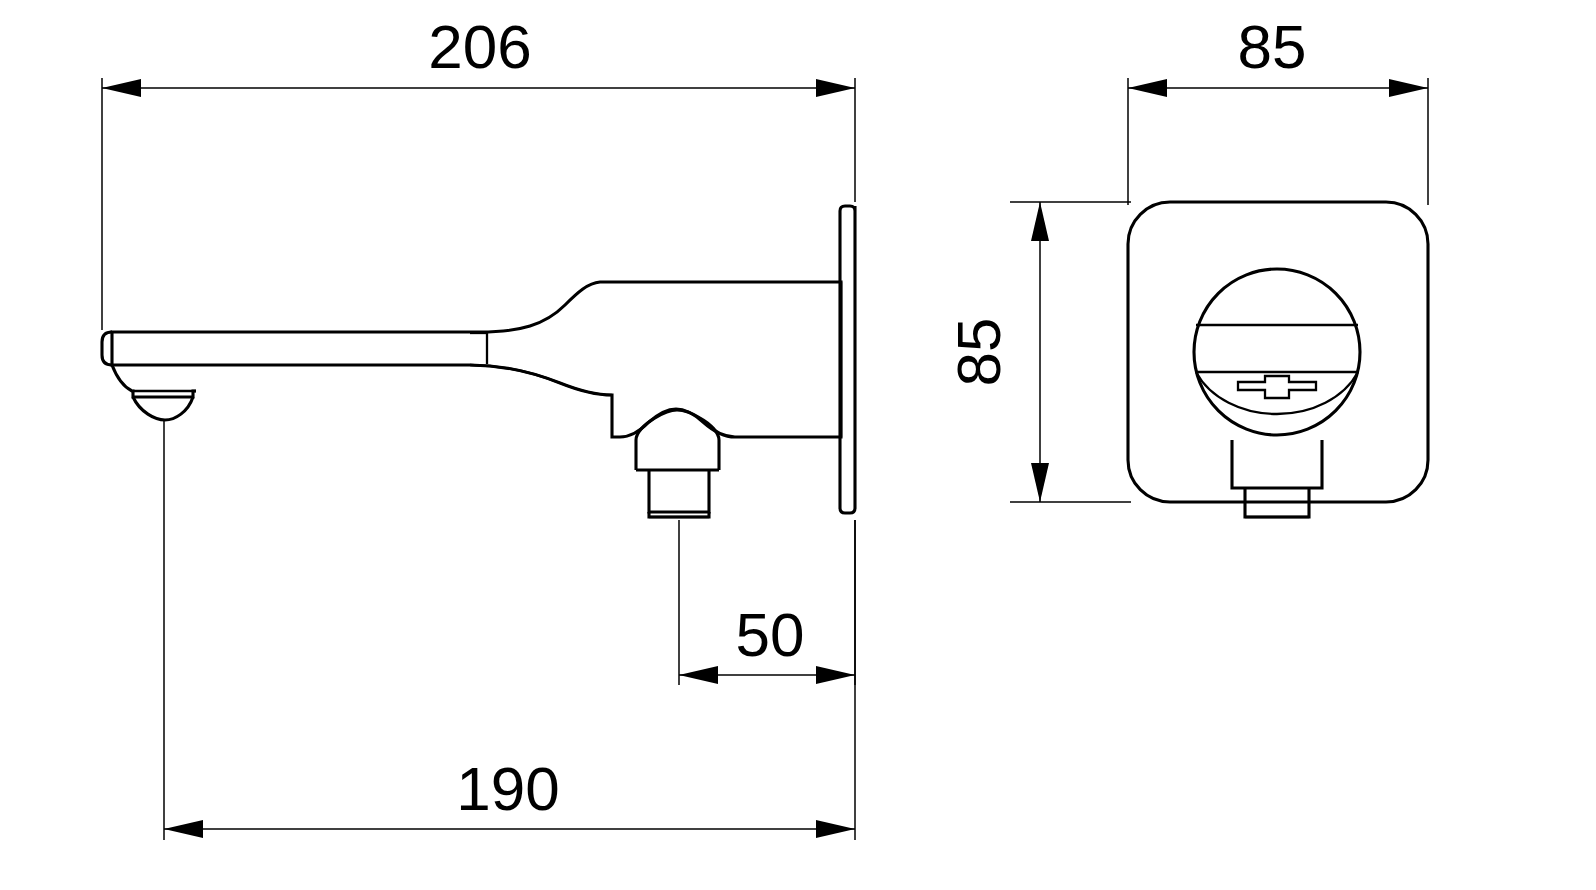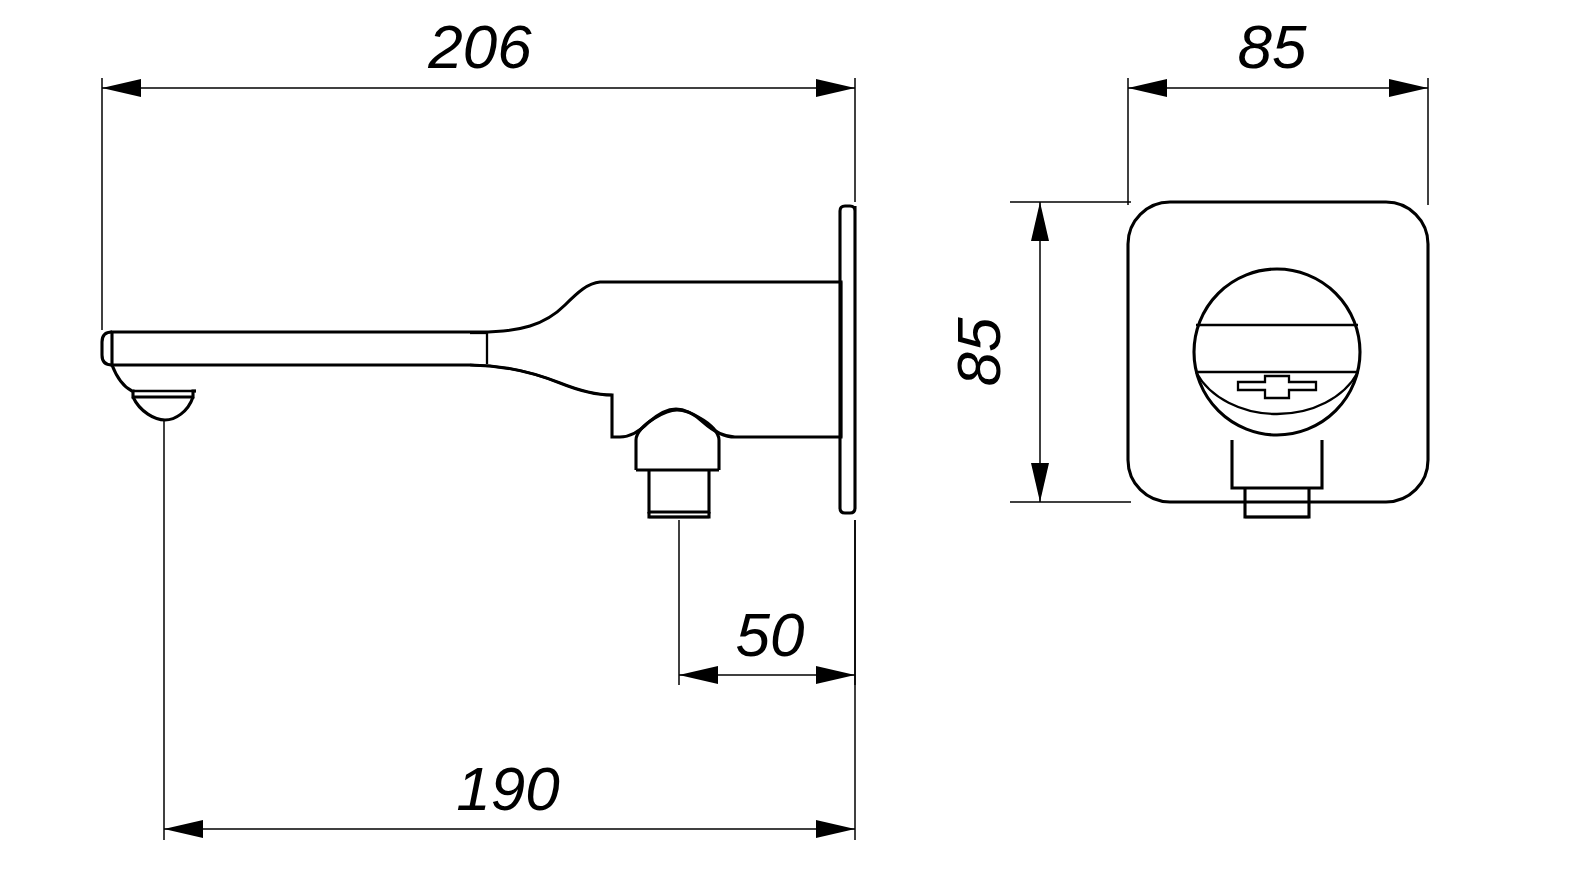--- a/index.html
+++ b/index.html
@@ -12,21 +12,20 @@
     width: 1596px;
     height: 890px;
     font-family: "Liberation Sans", sans-serif;
     overflow: hidden;
   }
   #drawing-root {
     position: relative;
     width: 1596px;
     height: 890px;
     background: #ffffff;
-    font-style: italic;
   }
   svg#tech-drawing {
     display: block;
     width: 1596px;
     height: 890px;
   }
   .obj-line {
     fill: none;
     stroke: #000000;
     stroke-width: 3.1;

